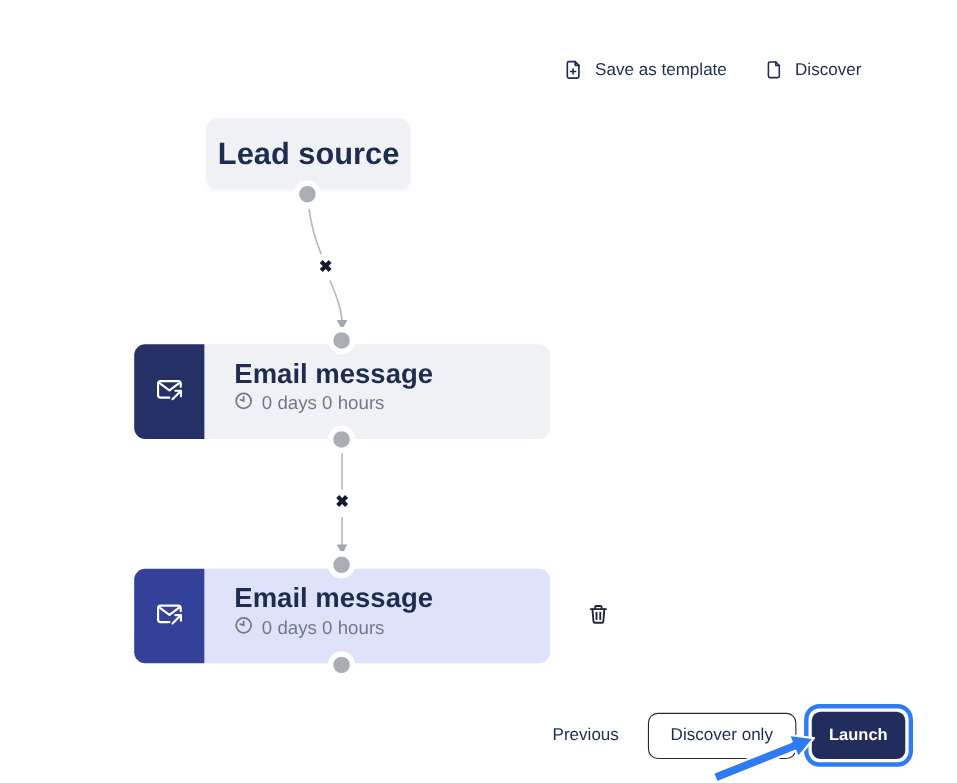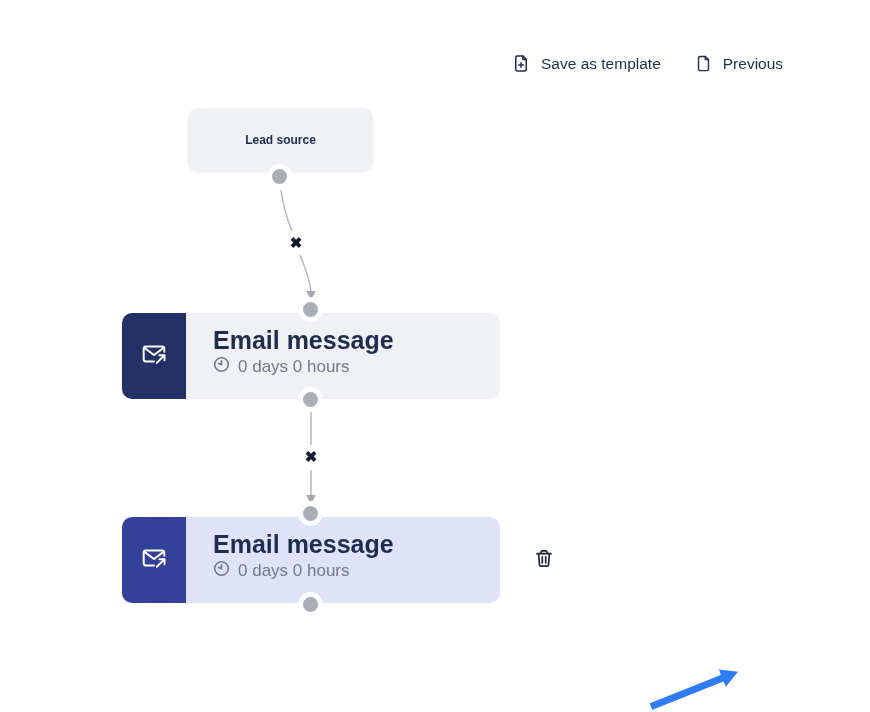--- a/index.html
+++ b/index.html
@@ -20,21 +20,21 @@
   }
   .header-btn svg{display:block;}
 
   
   .node{position:absolute;z-index:1;}
   .node-lead{
     left:188px;top:108px;width:185px;height:64px;border-radius:10px;
     background:var(--node-default-bg,#F0F1F4);
     display:flex;align-items:center;justify-content:center;
     box-shadow:0 1px 3px rgba(20,30,60,.05);
-    font-size:12px;font-weight:600;color:var(--text-primary,#18254A);
+    font-size:28px;font-weight:600;color:var(--text-primary,#18254A);
   }
   .node-step{left:122px;top:0;width:378px;height:86px;display:flex;}
   .node-step.n1{top:313px;}
   .node-step.n2{top:517px;}
   .node-iconbox{
     width:64px;flex:0 0 64px;border-radius:10px 0 0 10px;
     display:flex;align-items:center;justify-content:center;
     background:var(--icon-box-default,#253166);
   }
   .n2 .node-iconbox{background:var(--icon-box-selected,#344199);}
@@ -104,21 +104,21 @@
       </span>
       <span>Save as template</span>
     </button>
     <button class="header-btn">
       <span>
         <svg width="17" height="19" viewBox="0 0 24 24" fill="none" stroke="#1D2C4F" stroke-width="2" stroke-linecap="round" stroke-linejoin="round">
           <path d="M14.5 2H7a2 2 0 0 0-2 2v16a2 2 0 0 0 2 2h10a2 2 0 0 0 2-2V6.5Z"></path>
           <path d="M14.5 2v4.5H19"></path>
         </svg>
       </span>
-      <span>Previous</span>
+      <span>Discover</span>
     </button>
   </div>
 
   <div class="node node-lead">
     <span>Lead source</span>
   </div>
 
   <div class="node node-step n1">
     <div class="node-iconbox">
       <span>
@@ -191,18 +191,25 @@
 
   <div class="dot" style="left:267px;top:164px;"></div>
   <div class="dot" style="left:298px;top:297px;"></div>
   <div class="dot" style="left:298px;top:387px;"></div>
   <div class="dot" style="left:298px;top:501px;"></div>
   <div class="dot" style="left:298px;top:592px;"></div>
 
   <button class="conn-x" style="left:285px;top:232px;">✖</button>
   <button class="conn-x" style="left:300px;top:446px;">✖</button>
 
+  <div class="footer">
+    <button class="btn-previous">Previous</button>
+    <button class="btn-discover">Discover only</button>
+    <div class="launch-ring">
+      <button class="btn-launch">Launch</button>
+    </div>
+  </div>
 
   <svg class="overlay-svg" style="z-index:8;" width="870" height="712" viewBox="0 0 870 712">
     <polygon points="651.7,711.2 723.1,682.6 725.5,688.6 740,671 717.3,668.2 719.7,674.2 648.3,702.8" fill="#2E7BF5" stroke="#ffffff" stroke-width="2" stroke-linejoin="round"></polygon>
   </svg>
 
 </div>
 
 </body></html>

